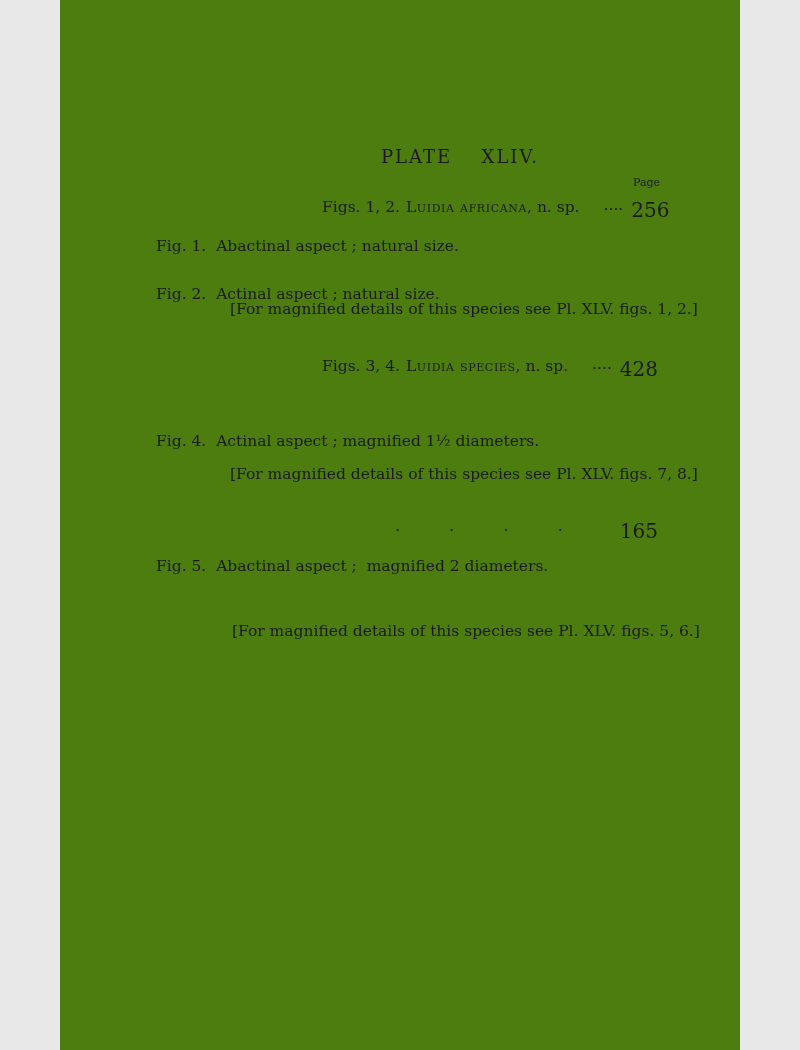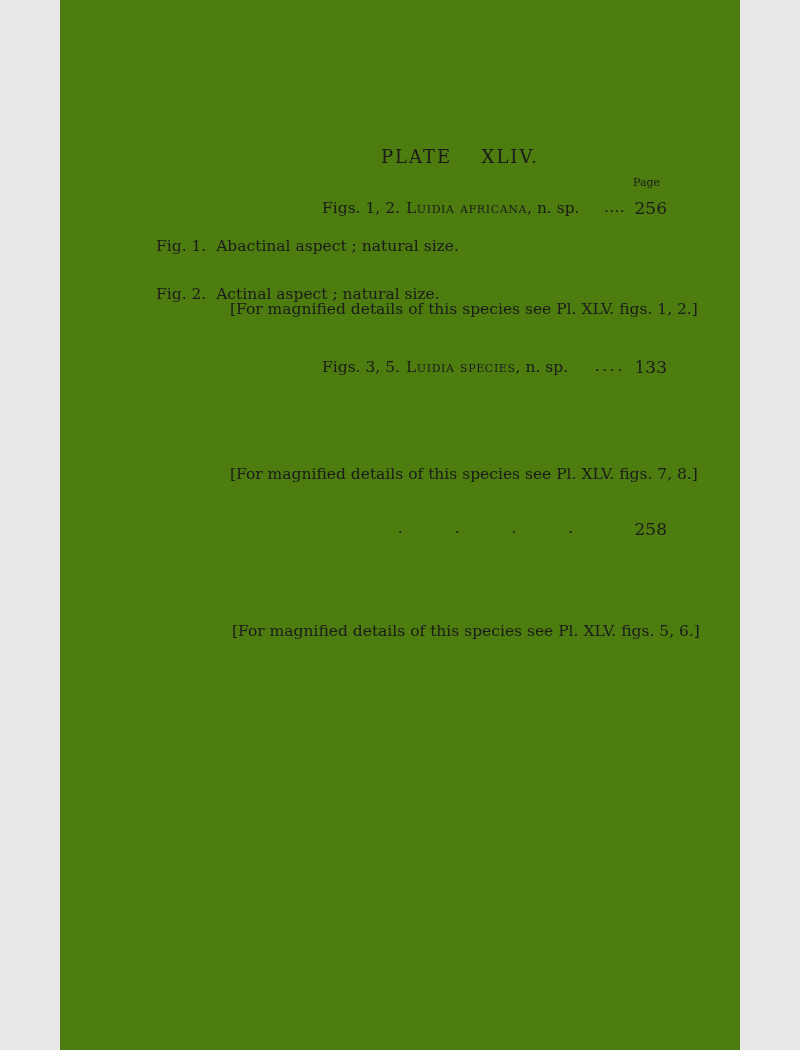--- a/index.html
+++ b/index.html
@@ -31,42 +31,42 @@
     white-space: pre;
   }
   .page-label {
     top: 176px;
     right: 80px;
     font-size: 11px;
     text-align: center;
   }
   .heading {
     left: 262px;
-    right: 73px;
+    right: 82px;
     display: flex;
-    align-items: center;
+    align-items: flex-start;
   }
   .htext { white-space: pre; }
   .htext .prefix { margin-right: 6px; }
   .sci {
     font-variant: small-caps;
     letter-spacing: 0.6px;
   }
   .dots {
     flex: 1 1 auto;
     display: flex;
     justify-content: space-evenly;
     align-items: baseline;
     padding: 0 8px 0 24px;
   }
   .dots span { line-height: 1; }
   .pgnum {
     min-width: 34px;
     text-align: right;
-    font-size: 17px;
+    font-size: 20px;
   }
   .body-line { left: 76px; margin-left: 20px; }
   .note-line { }
 </style>
 </head>
 <body>
 
 <div class="sheet">
 
   <div class="abs title">PLATE  XLIV.</div>
@@ -76,25 +76,27 @@
   <div class="abs heading" style="top:198px">
     <span class="htext"><span class="prefix">Figs. 1, 2.</span><span class="sci">Luidia africana</span><span>, n. sp.</span></span>
     <span class="dots"><span>.</span><span>.</span><span>.</span><span>.</span></span>
     <span class="pgnum">256</span>
   </div>
   <div class="abs body-line" style="top:237px">Fig. 1.  Abactinal aspect ; natural size.</div>
   <div class="abs body-line" style="top:285px">Fig. 2.  Actinal aspect ; natural size.</div>
   <div class="abs note-line" style="top:300px;left:170px">[For magnified details of this species see Pl. XLV. figs. 1, 2.]</div>
 
   <div class="abs heading" style="top:357px">
-    <span class="htext"><span class="prefix">Figs. 3, 5.</span><span class="sci">Luidia species</span><span>, n. sp.</span></span>
+    <span class="htext"><span class="prefix">Figs. 3, 4.</span><span class="sci">Luidia species</span><span>, n. sp.</span></span>
     <span class="dots"><span>.</span><span>.</span><span>.</span><span>.</span></span>
-    <span class="pgnum">133</span>
+    <span class="pgnum">428</span>
   </div>
+  <div class="abs body-line" style="top:432px">Fig. 4.  Actinal aspect ; magnified 1½ diameters.</div>
   <div class="abs note-line" style="top:465px;left:170px">[For magnified details of this species see Pl. XLV. figs. 7, 8.]</div>
 
   <div class="abs heading" style="top:519px">
     <span class="dots"><span>.</span><span>.</span><span>.</span><span>.</span></span>
-    <span class="pgnum">258</span>
+    <span class="pgnum">165</span>
   </div>
+  <div class="abs body-line" style="top:557px">Fig. 5.  Abactinal aspect ;  magnified 2 diameters.</div>
   <div class="abs note-line" style="top:622px;left:172px">[For magnified details of this species see Pl. XLV. figs. 5, 6.]</div>
 
 </div>
 
 </body></html>

